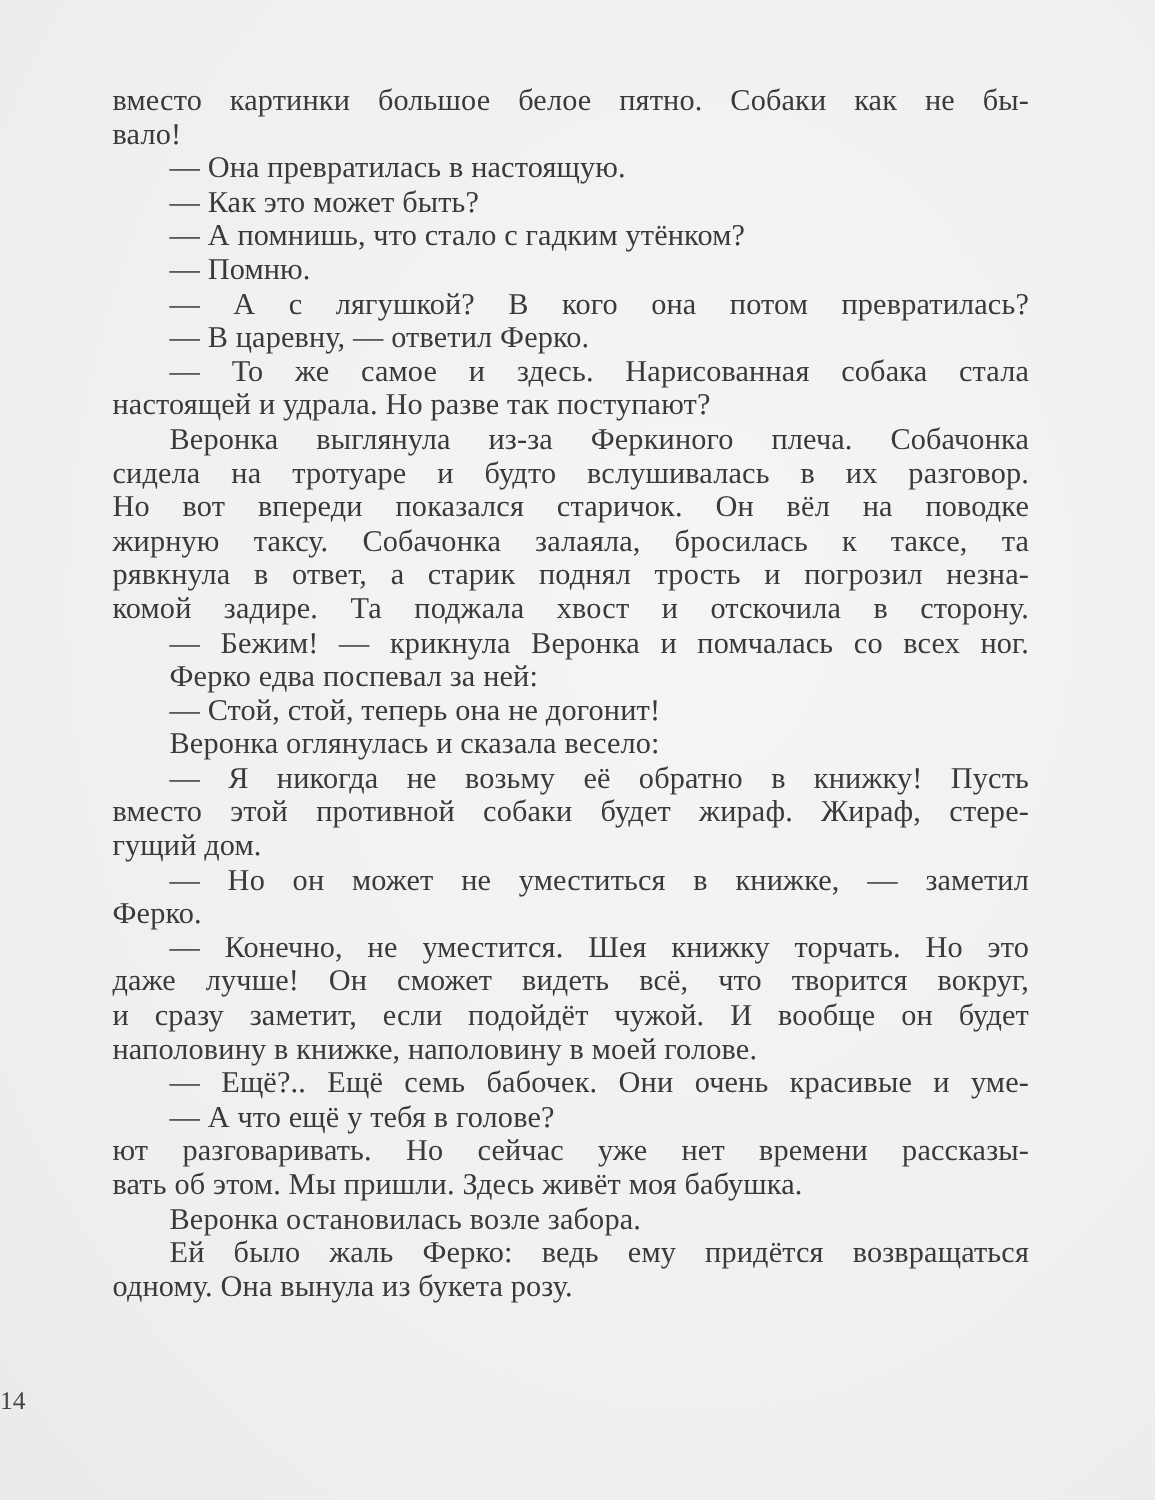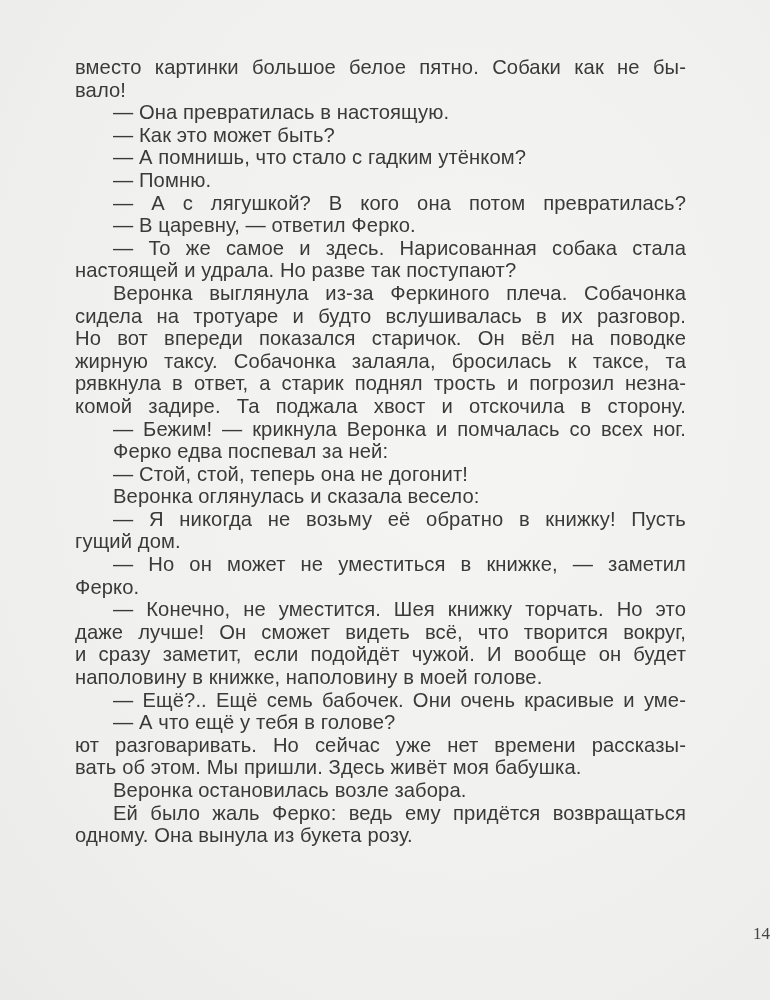--- a/index.html
+++ b/index.html
@@ -7,31 +7,31 @@
     width:770px; height:1000px; overflow:hidden;
     background:#f1f1ef;
     position:relative;
   }
   .page {
     position:absolute; left:0; top:0; width:770px; height:1000px;
     background: radial-gradient(ellipse at 60% 40%, #f5f5f3 0%, #efefed 70%, #eaeae8 100%);
   }
   .text {
     position:absolute; left:75px; top:56px; width:611px;
-    font-family:Liberation Sans, sans-serif;
+    font-family:Liberation Serif, serif;
     font-size:20.2px;
     line-height:22.6px;
     color:#3a3a3a;
     letter-spacing:0.1px;
   }
   .line { display:block; white-space:nowrap; height:22.6px; }
   .line.j { text-align:justify; text-align-last:justify; }
   .line.ind { padding-left:38px; }
   .page-number {
-    position:absolute; top:924px; left:0; width:770px; text-align:right;
+    position:absolute; top:924px; left:0; width:770px; text-align:left;
     font-family:"Liberation Serif", serif; font-size:17px; color:#444;
   }
 </style>
 </head>
 <body>
 
 <div class="page">
   <div class="text" id="body-text">
       <span class="line j">вместо картинки большое белое пятно. Собаки как не бы-</span>
       <span class="line">вало!</span>
@@ -47,20 +47,21 @@
       <span class="line j">сидела на тротуаре и будто вслушивалась в их разговор.</span>
       <span class="line j">Но вот впереди показался старичок. Он вёл на поводке</span>
       <span class="line j">жирную таксу. Собачонка залаяла, бросилась к таксе, та</span>
       <span class="line j">рявкнула в ответ, а старик поднял трость и погрозил незна-</span>
       <span class="line j">комой задире. Та поджала хвост и отскочила в сторону.</span>
       <span class="line ind j">— Бежим! — крикнула Веронка и помчалась со всех ног.</span>
       <span class="line ind">Ферко едва поспевал за ней:</span>
       <span class="line ind">— Стой, стой, теперь она не догонит!</span>
       <span class="line ind">Веронка оглянулась и сказала весело:</span>
       <span class="line ind j">— Я никогда не возьму её обратно в книжку! Пусть</span>
+      <span class="line j">вместо этой противной собаки будет жираф. Жираф, стере-</span>
       <span class="line">гущий дом.</span>
       <span class="line ind j">— Но он может не уместиться в книжке, — заметил</span>
       <span class="line">Ферко.</span>
       <span class="line ind j">— Конечно, не уместится. Шея книжку торчать. Но это</span>
       <span class="line j">даже лучше! Он сможет видеть всё, что творится вокруг,</span>
       <span class="line j">и сразу заметит, если подойдёт чужой. И вообще он будет</span>
       <span class="line">наполовину в книжке, наполовину в моей голове.</span>
       <span class="line ind j">— Ещё?.. Ещё семь бабочек. Они очень красивые и уме-</span>
       <span class="line ind">— А что ещё у тебя в голове?</span>
       <span class="line j">ют разговаривать. Но сейчас уже нет времени рассказы-</span>

